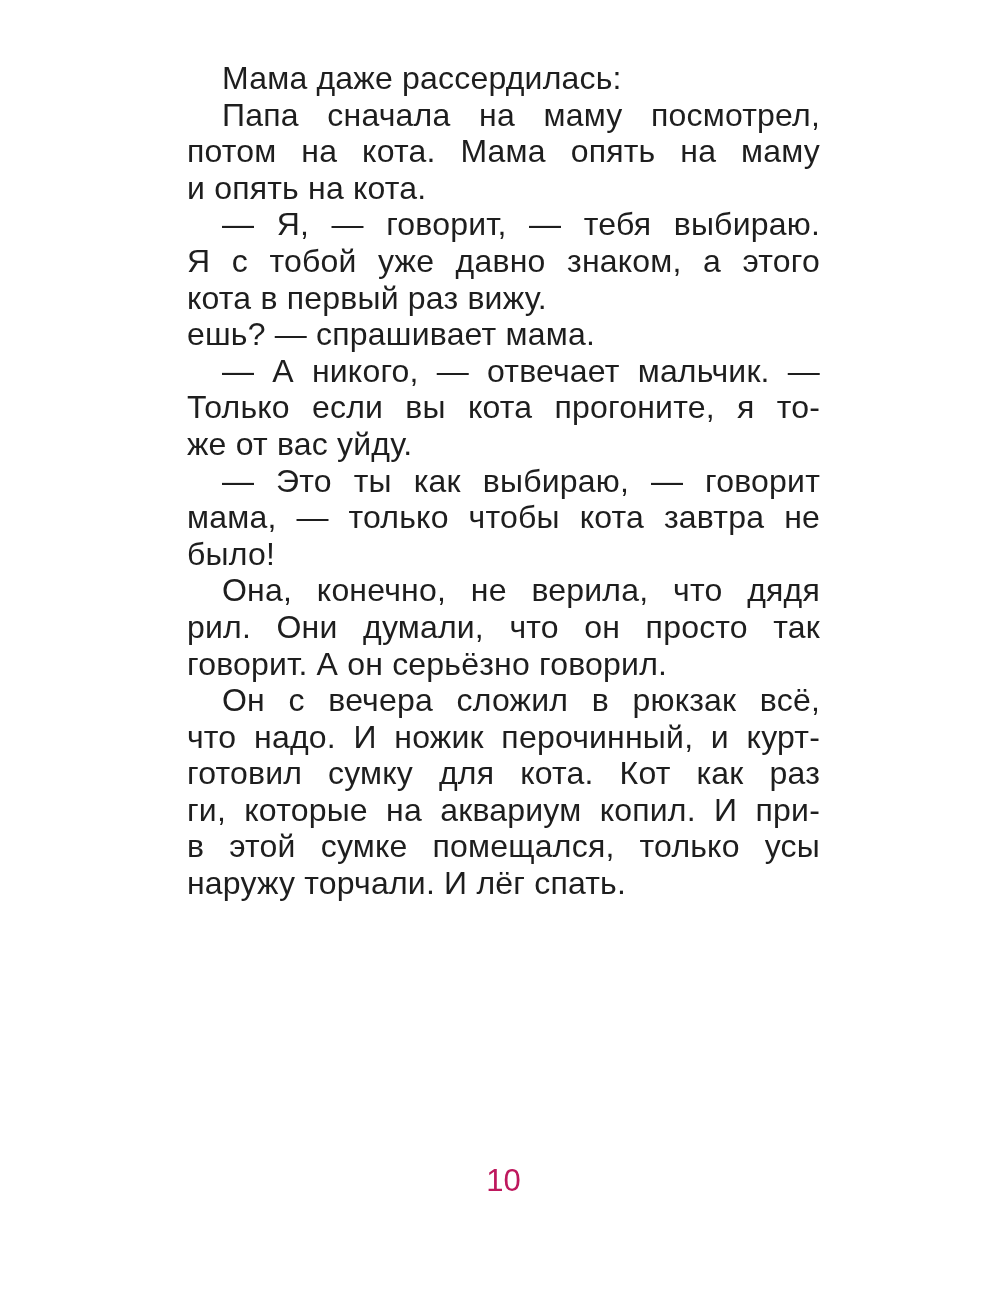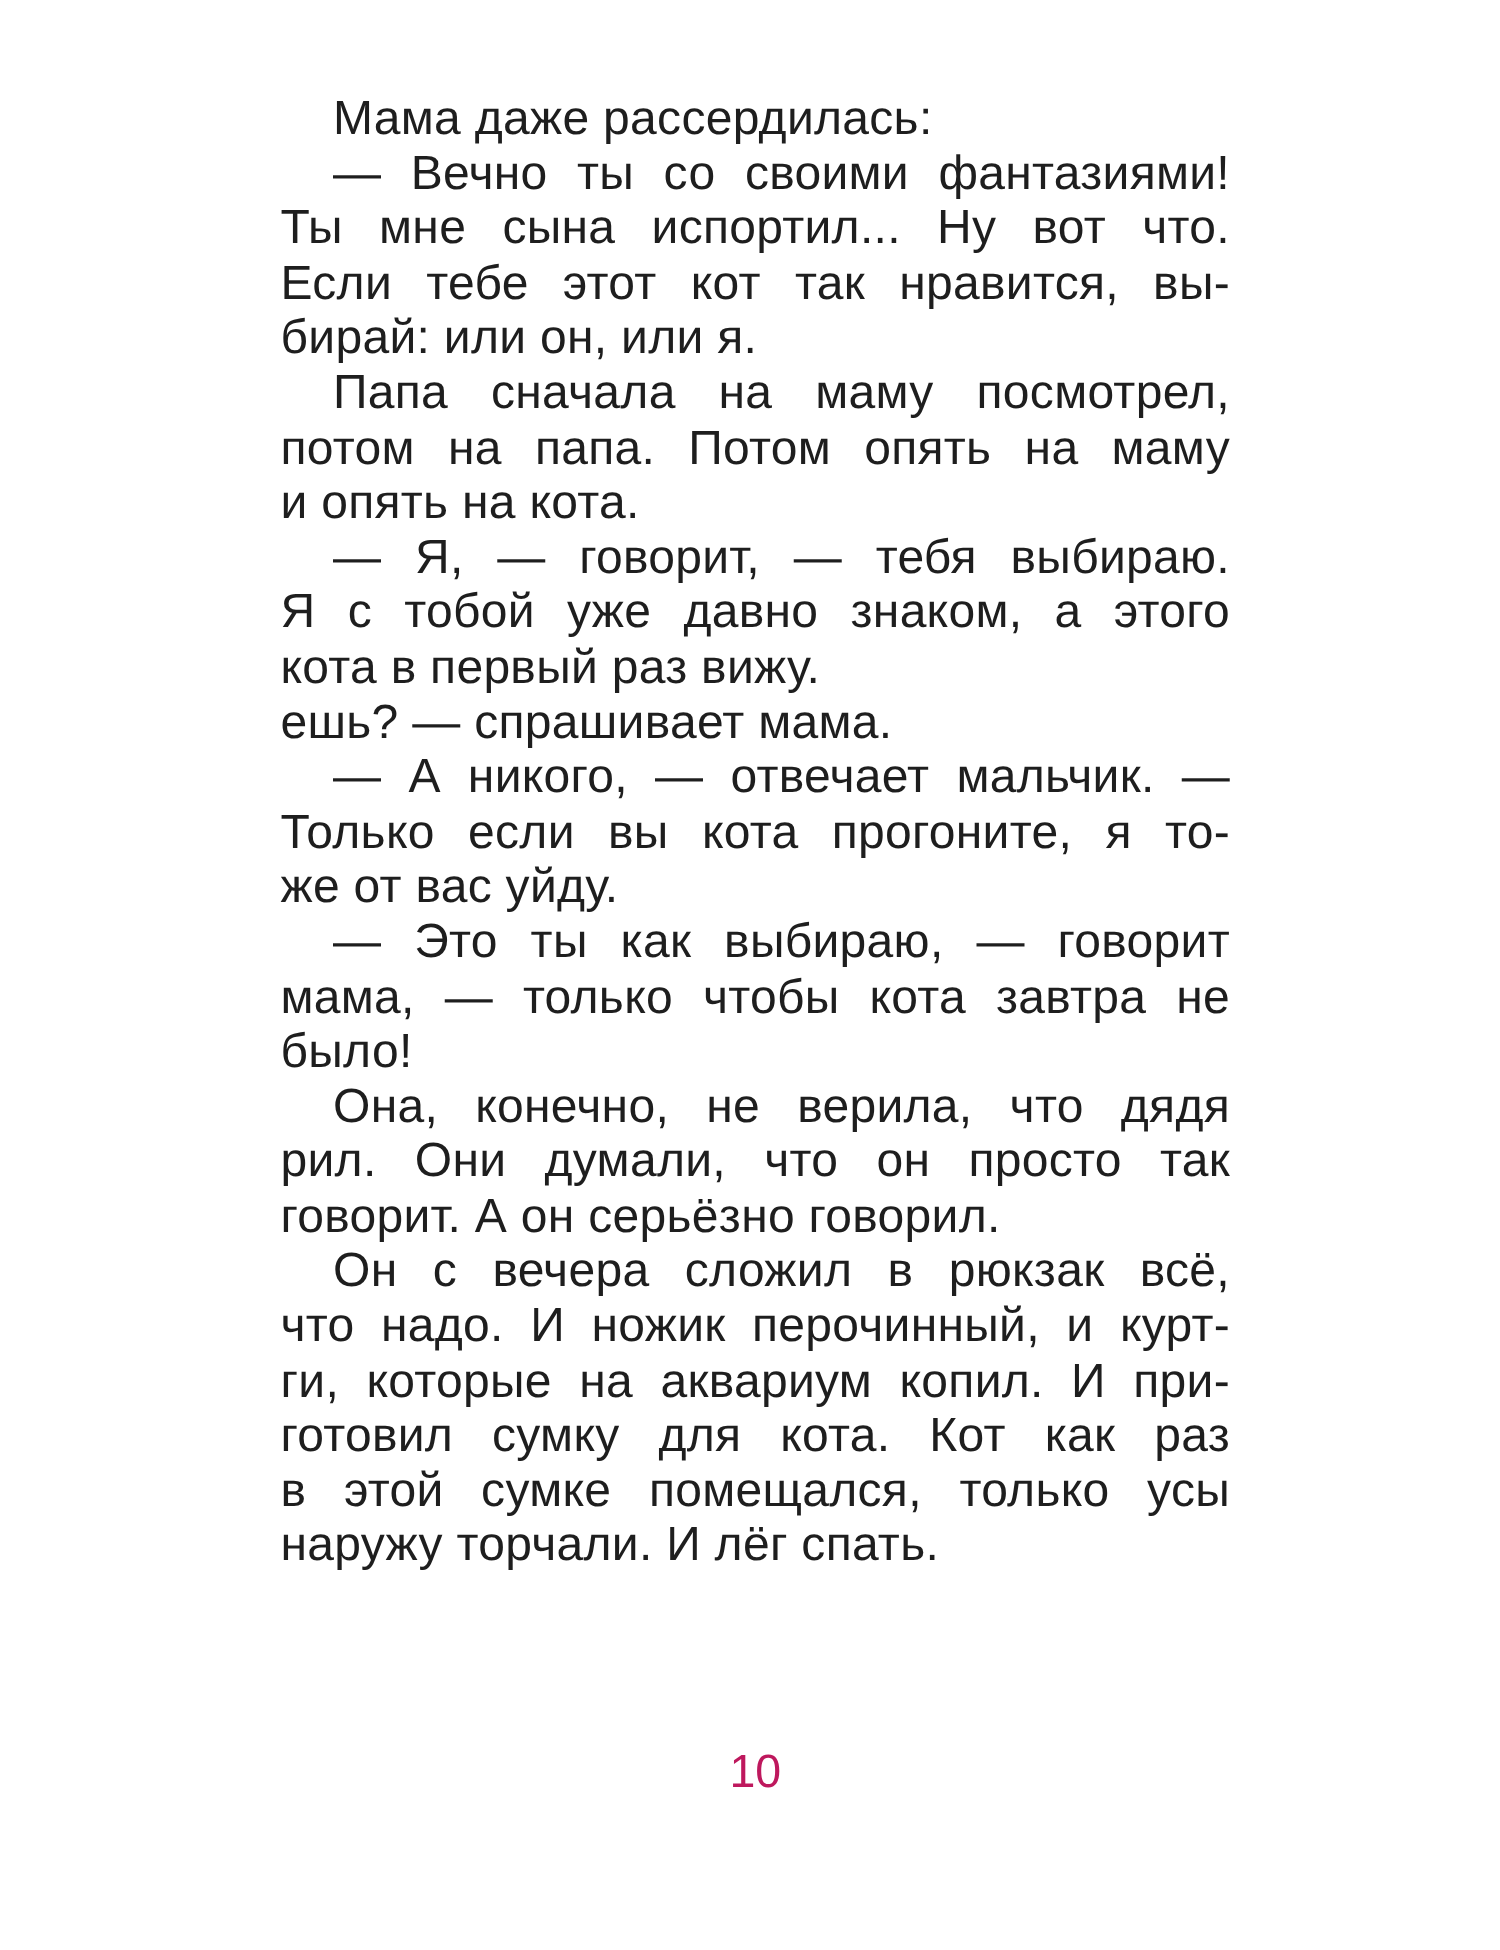--- a/index.html
+++ b/index.html
@@ -54,28 +54,22 @@
 </style>
 </head>
 <body>
 
 <div class="page" style="background: rgb(255, 255, 255);">
   <div class="text-block" style="color: rgb(30, 30, 30);">
       <div class="paragraph">
         <div class="line indent">Мама даже рассердилась:</div>
       </div>
       <div class="paragraph">
-        <div class="line indent justify">— Вечно ты со своими фантазиями!</div>
-        <div class="line justify">Ты мне сына испортил... Ну вот что.</div>
-        <div class="line justify">Если тебе этот кот так нравится, вы-</div>
-        <div class="line">бирай: или он, или я.</div>
-      </div>
-      <div class="paragraph">
         <div class="line indent justify">Папа сначала на маму посмотрел,</div>
-        <div class="line justify">потом на папа. Потом опять на маму</div>
+        <div class="line justify">потом на кота. Мама опять на маму</div>
         <div class="line">и опять на кота.</div>
       </div>
       <div class="paragraph">
         <div class="line indent justify">— Я, — говорит, — тебя выбираю.</div>
         <div class="line justify">Я с тобой уже давно знаком, а этого</div>
         <div class="line">кота в первый раз вижу.</div>
       </div>
       <div class="paragraph">
         <div class="line">ешь? — спрашивает мама.</div>
       </div>
@@ -90,20 +84,20 @@
         <div class="line">было!</div>
       </div>
       <div class="paragraph">
         <div class="line indent justify">Она, конечно, не верила, что дядя</div>
         <div class="line justify">рил. Они думали, что он просто так</div>
         <div class="line">говорит. А он серьёзно говорил.</div>
       </div>
       <div class="paragraph">
         <div class="line indent justify">Он с вечера сложил в рюкзак всё,</div>
         <div class="line justify">что надо. И ножик перочинный, и курт-</div>
+        <div class="line justify">готовил сумку для кота. Кот как раз</div>
         <div class="line justify">ги, которые на аквариум копил. И при-</div>
-        <div class="line justify">готовил сумку для кота. Кот как раз</div>
         <div class="line justify">в этой сумке помещался, только усы</div>
         <div class="line">наружу торчали. И лёг спать.</div>
       </div>
     </div>
   <div class="page-number">10</div>
 </div>
 
 </body></html>

